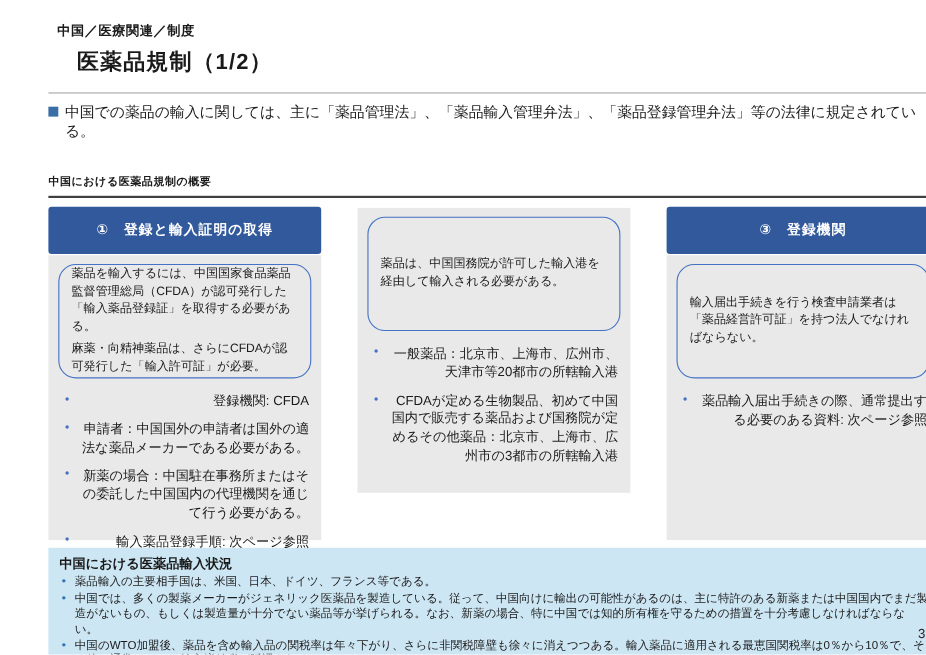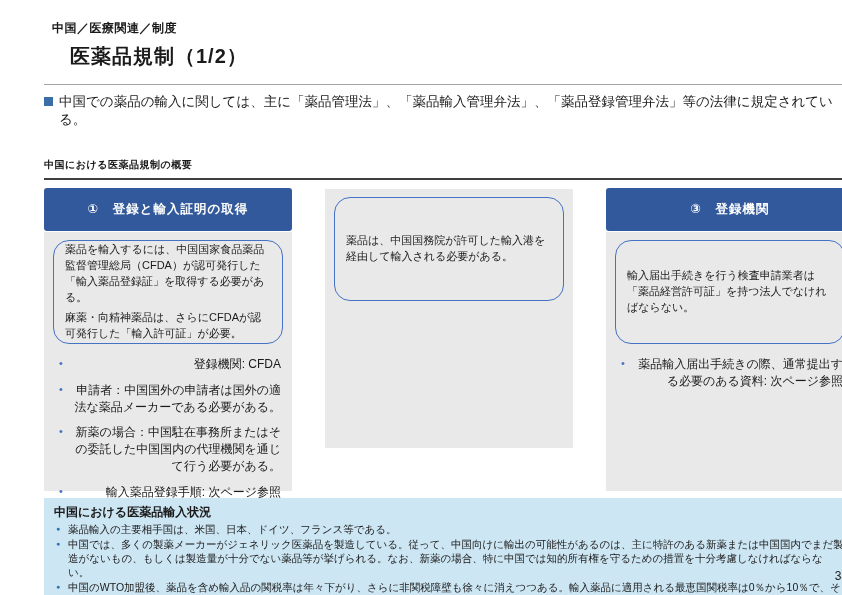--- a/index.html
+++ b/index.html
@@ -100,20 +100,24 @@
             <li>輸入薬品登録手順: 次ページ参照</li>
           </ul>
       </div>
     </div>
 
     <div class="column">
       <div class="col-body">
         <div class="note-box">
             <p>薬品は、中国国務院が許可した輸入港を経由して輸入される必要がある。</p>
           </div>
+        <ul class="col-bullets">
+            <li>一般薬品：北京市、上海市、広州市、天津市等20都市の所轄輸入港</li>
+            <li>CFDAが定める生物製品、初めて中国国内で販売する薬品および国務院が定めるその他薬品：北京市、上海市、広州市の3都市の所轄輸入港</li>
+          </ul>
       </div>
     </div>
 
     <div class="column">
       <div class="col-header">③　登録機関</div>
       <div class="col-body">
         <div class="note-box">
             <p>輸入届出手続きを行う検査申請業者は「薬品経営許可証」を持つ法人でなければならない。</p>
           </div>
         <ul class="col-bullets">

